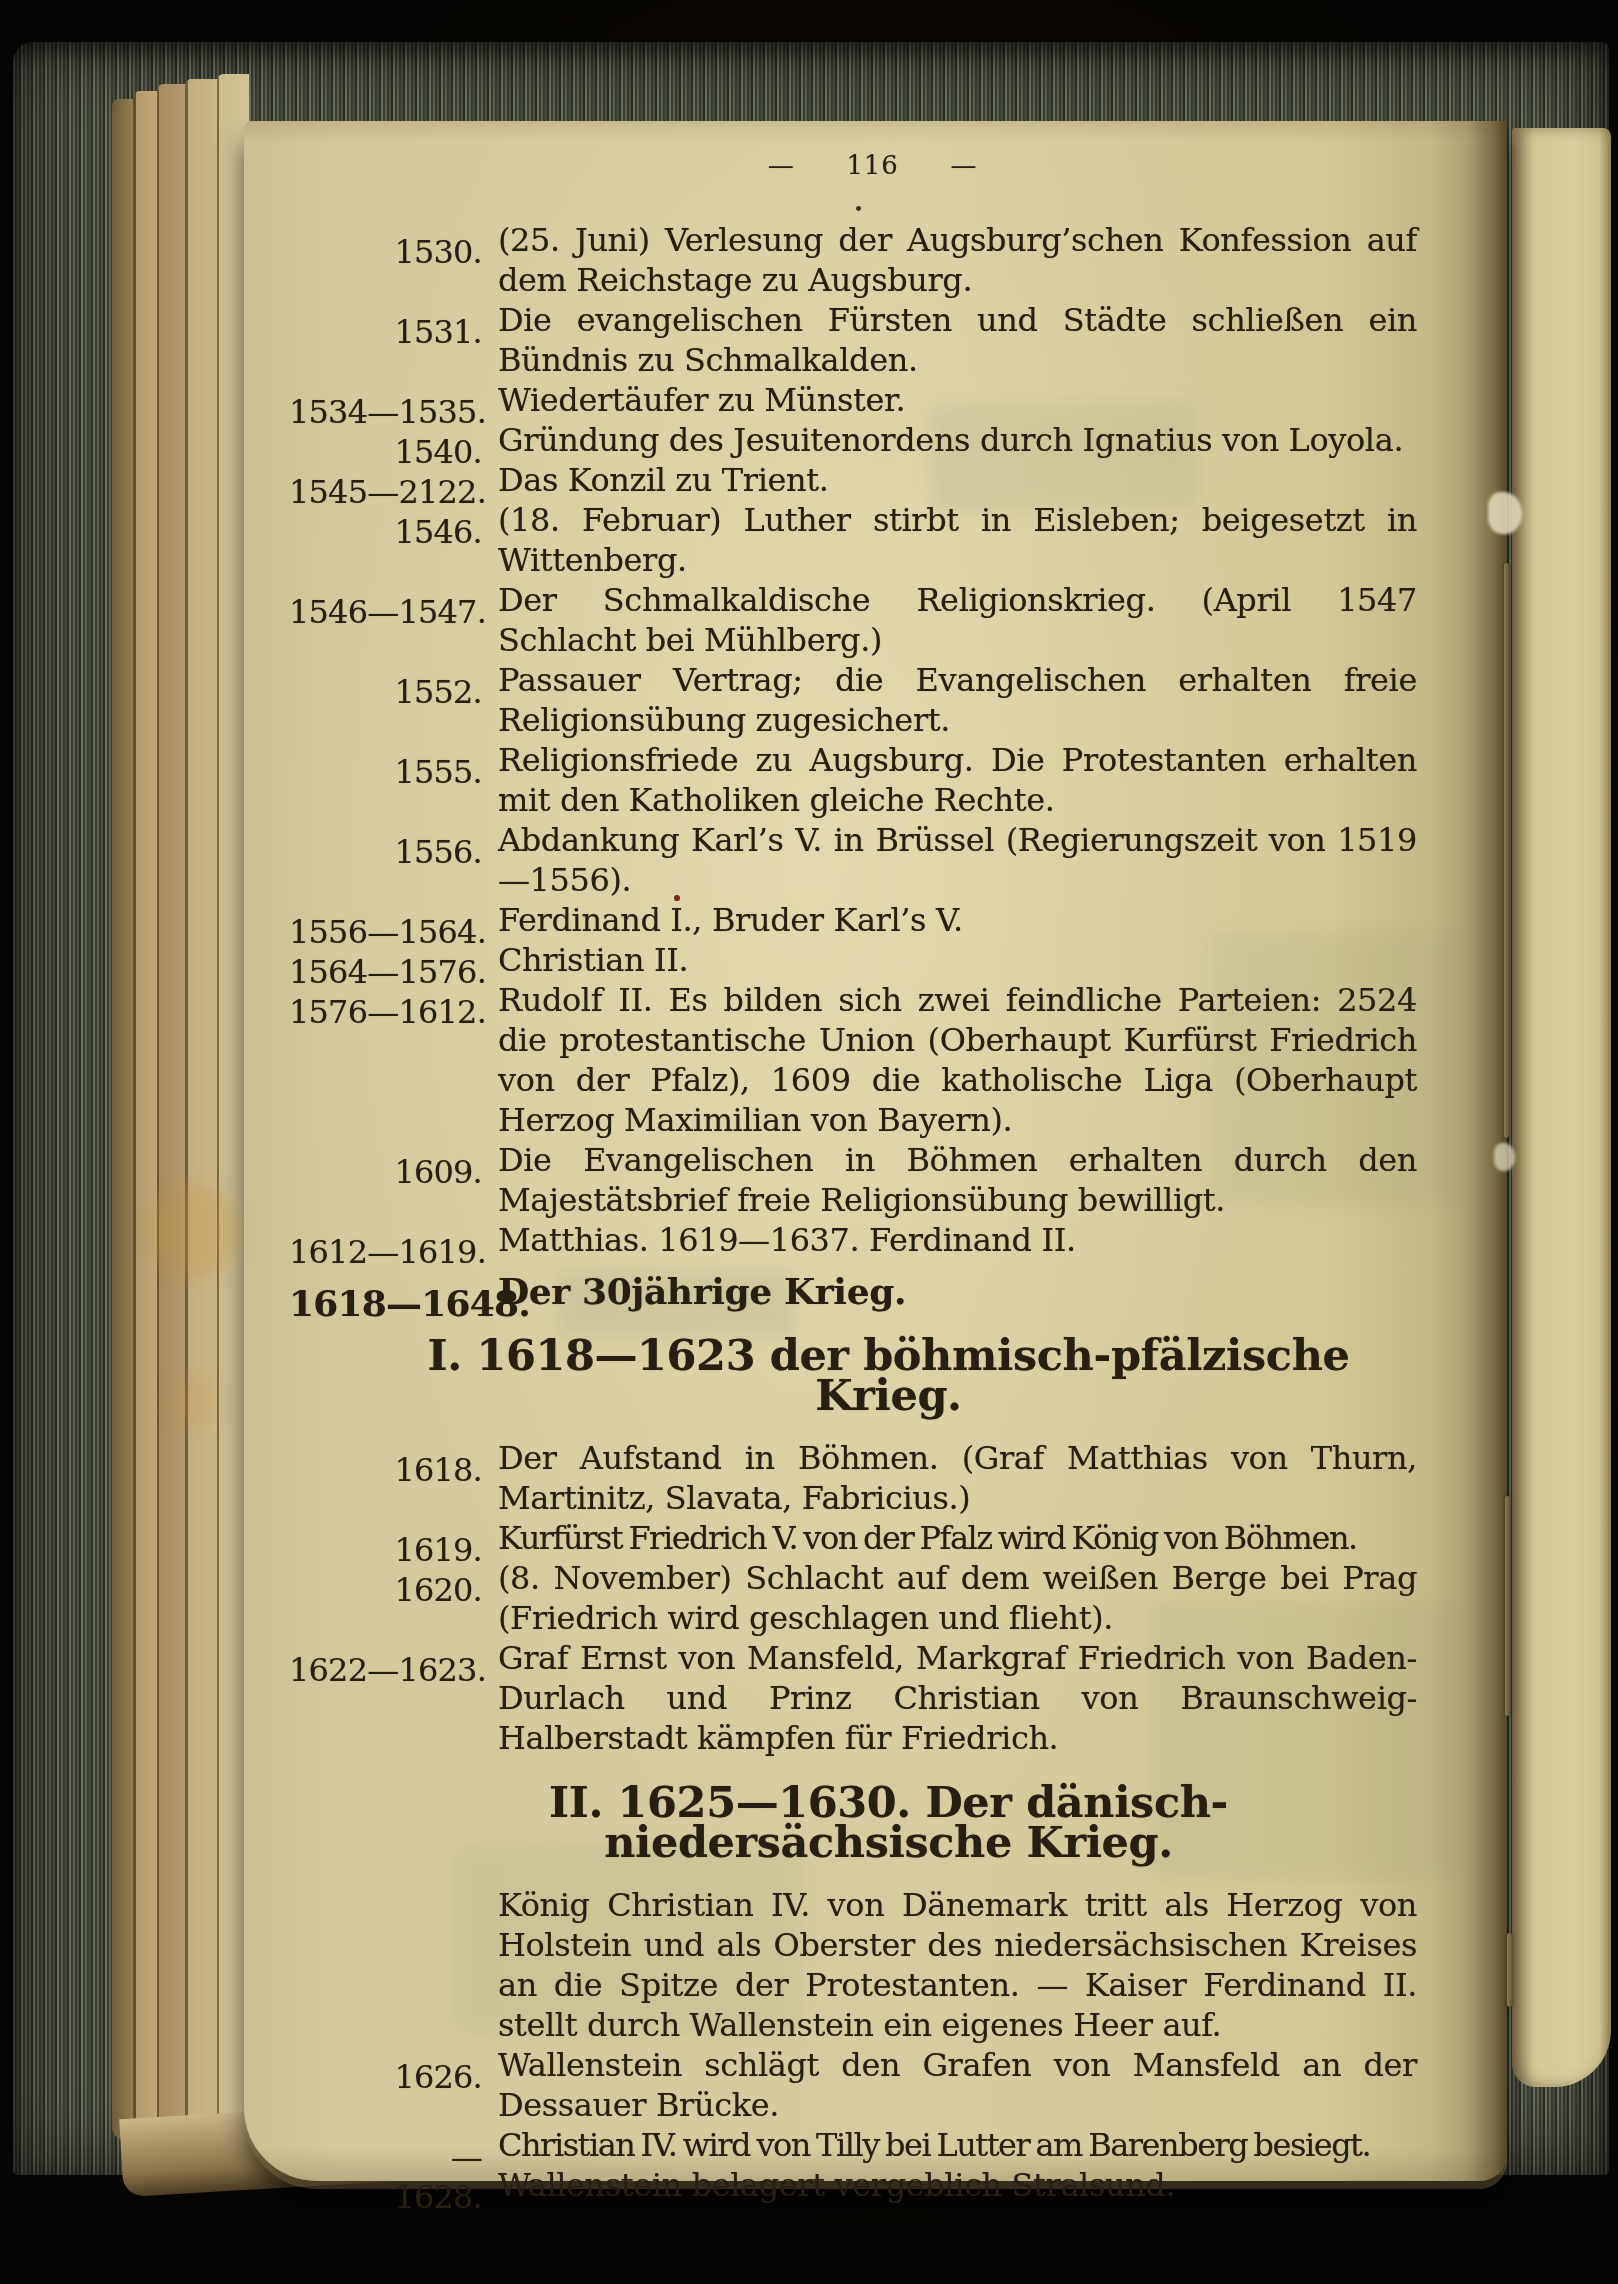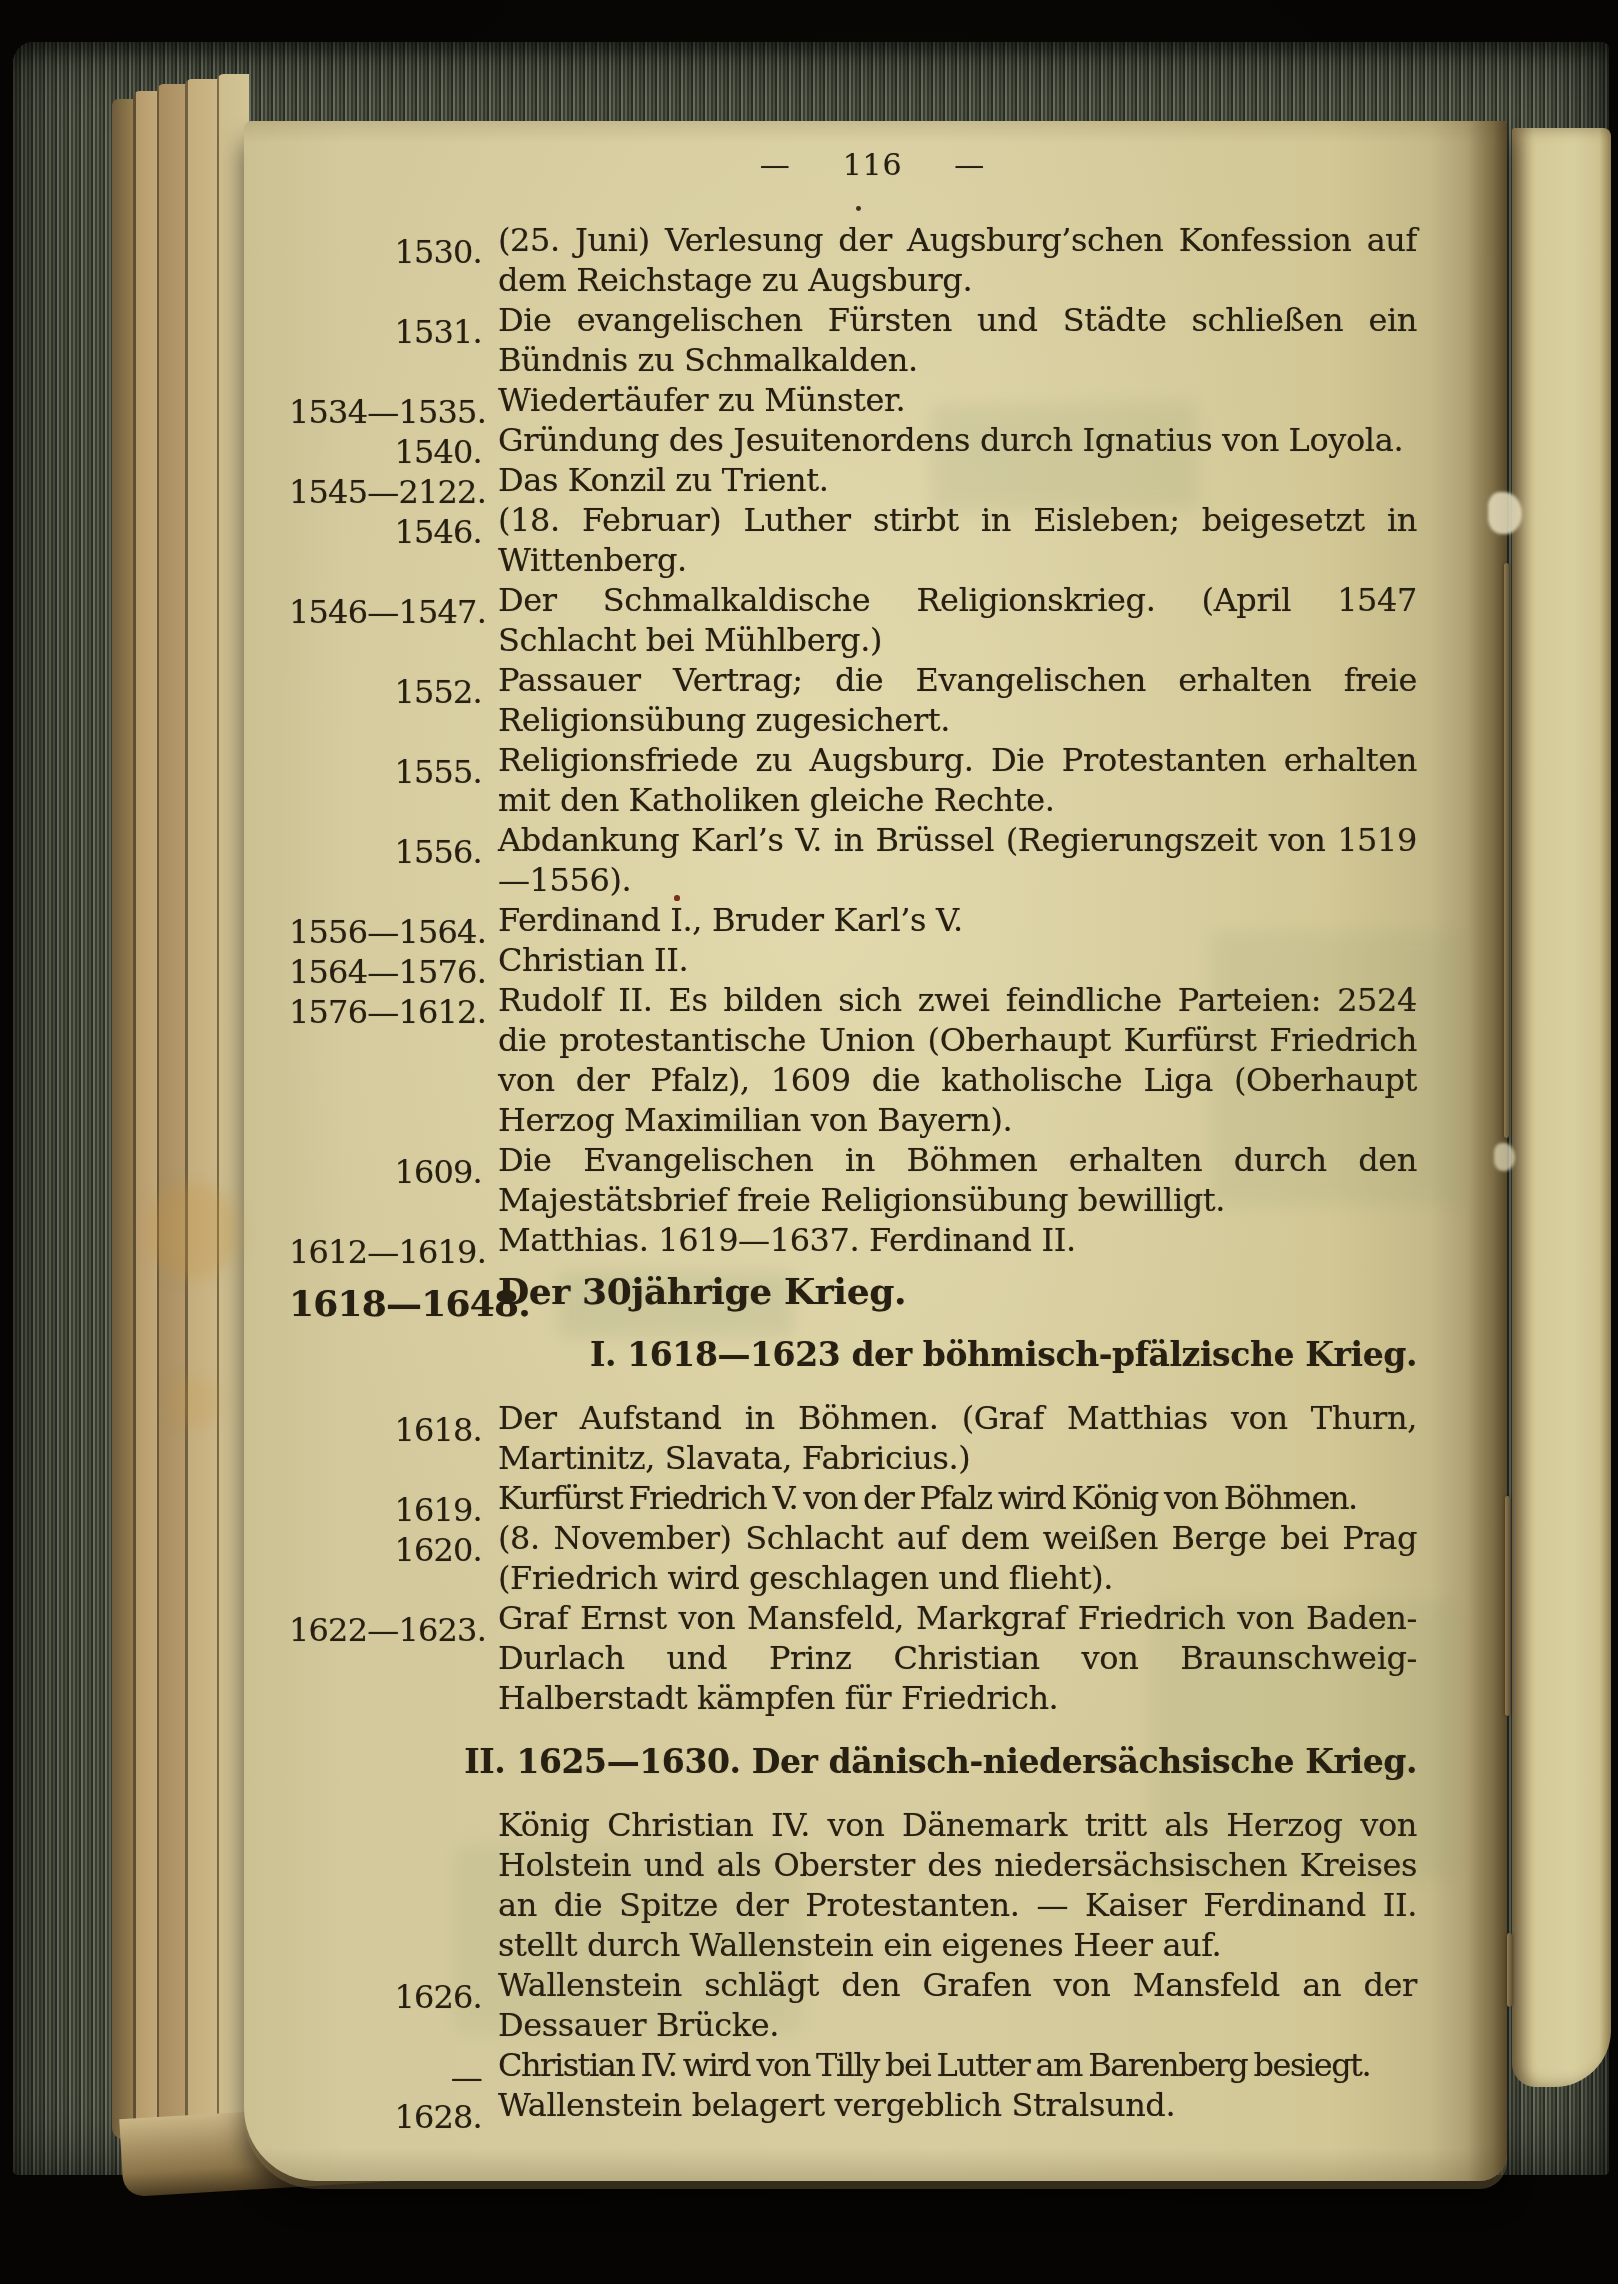--- a/index.html
+++ b/index.html
@@ -75,30 +75,30 @@
   .stain.s1{left:147px;top:1183px;width:93px;height:96px;background:rgba(196,142,58,.25);}
   .stain.s2{left:168px;top:1376px;width:52px;height:52px;background:rgba(196,142,58,.16);}
   .speck{position:absolute;border-radius:50%;}
   .sp1{left:856px;top:206px;width:4.9px;height:4.9px;background:#3a3122;}
   .sp2{left:674px;top:895px;width:5.7px;height:5.7px;background:#7d2f1e;}
 
   
   .content{position:absolute;left:328px;top:121px;width:1089px;color:var(--ink);
     font-size:32px;line-height:40px;letter-spacing:-0.4px;
     text-shadow:0 0 0.8px rgba(45,35,15,.45);}
-  .pg-header{margin-top:24px;text-align:center;font-size:30px;letter-spacing:0.8px;}
+  .pg-header{margin-top:24px;text-align:center;font-size:26px;letter-spacing:0.8px;}
   .pg-header .gap{display:inline-block;width:52px;}
   .timeline{margin-top:35px;}
   .row{position:relative;padding-left:170px;margin:0;}
   .row .year{position:absolute;left:-39px;top:12px;width:193px;text-align:right;
     letter-spacing:-0.8px;white-space:nowrap;}
   .row .txt{display:block;text-align:justify;}
   .row.bold{font-weight:bold;margin-top:11.3px;margin-bottom:3.2px;font-size:36px;}
   .row.tight .txt{letter-spacing:-1.5px;word-spacing:-2.4px;}
-  .sec-heading{font-weight:bold;text-align:right;font-size:33px;line-height:40px;
+  .sec-heading{font-weight:bold;text-align:center;font-size:43px;line-height:40px;
     margin-top:23.5px;margin-bottom:23.5px;padding-left:32px;}
 </style>
 </head>
 <body>
 
 <div class="photo">
 
   <div class="cover"></div>
 
   <div class="edge e1"></div>

